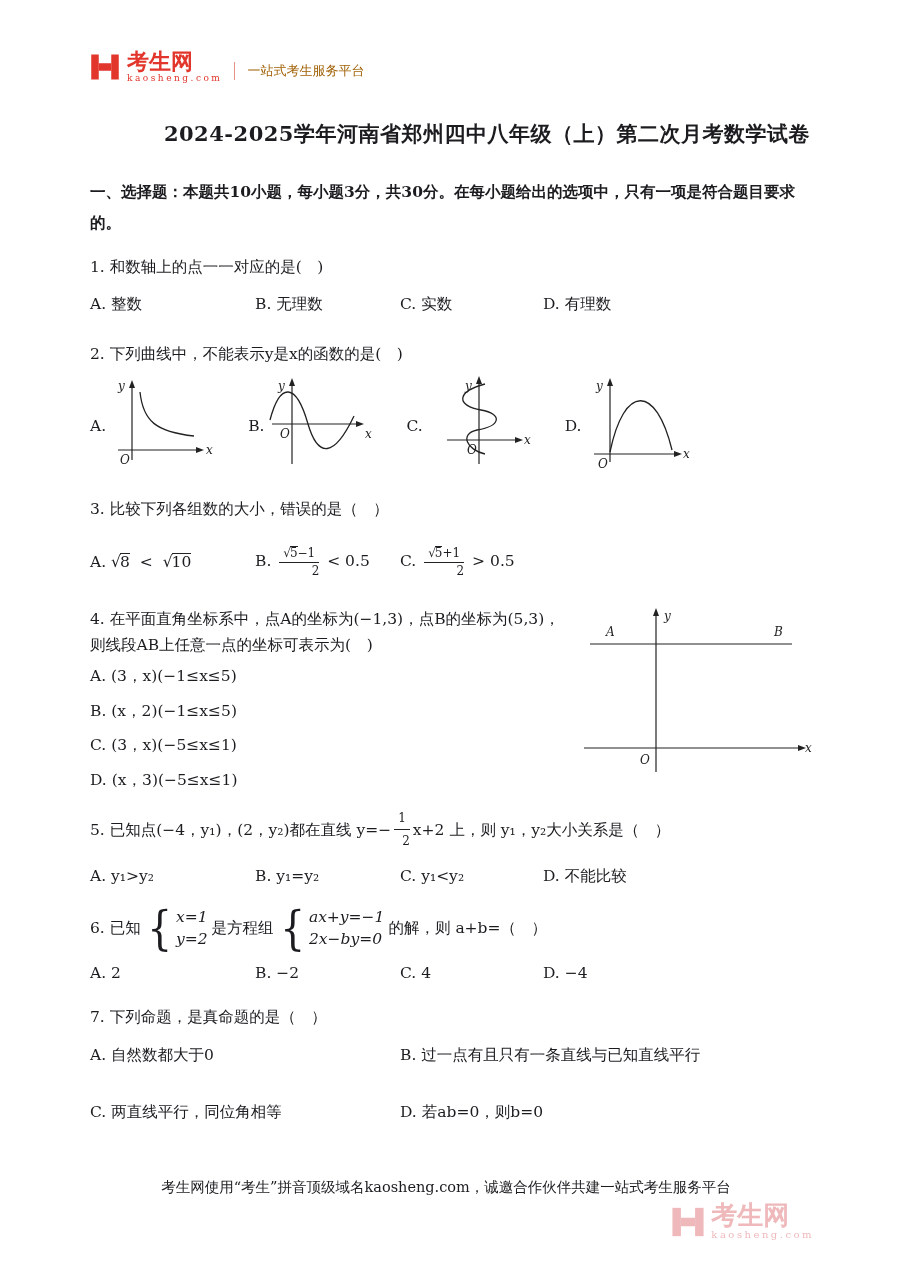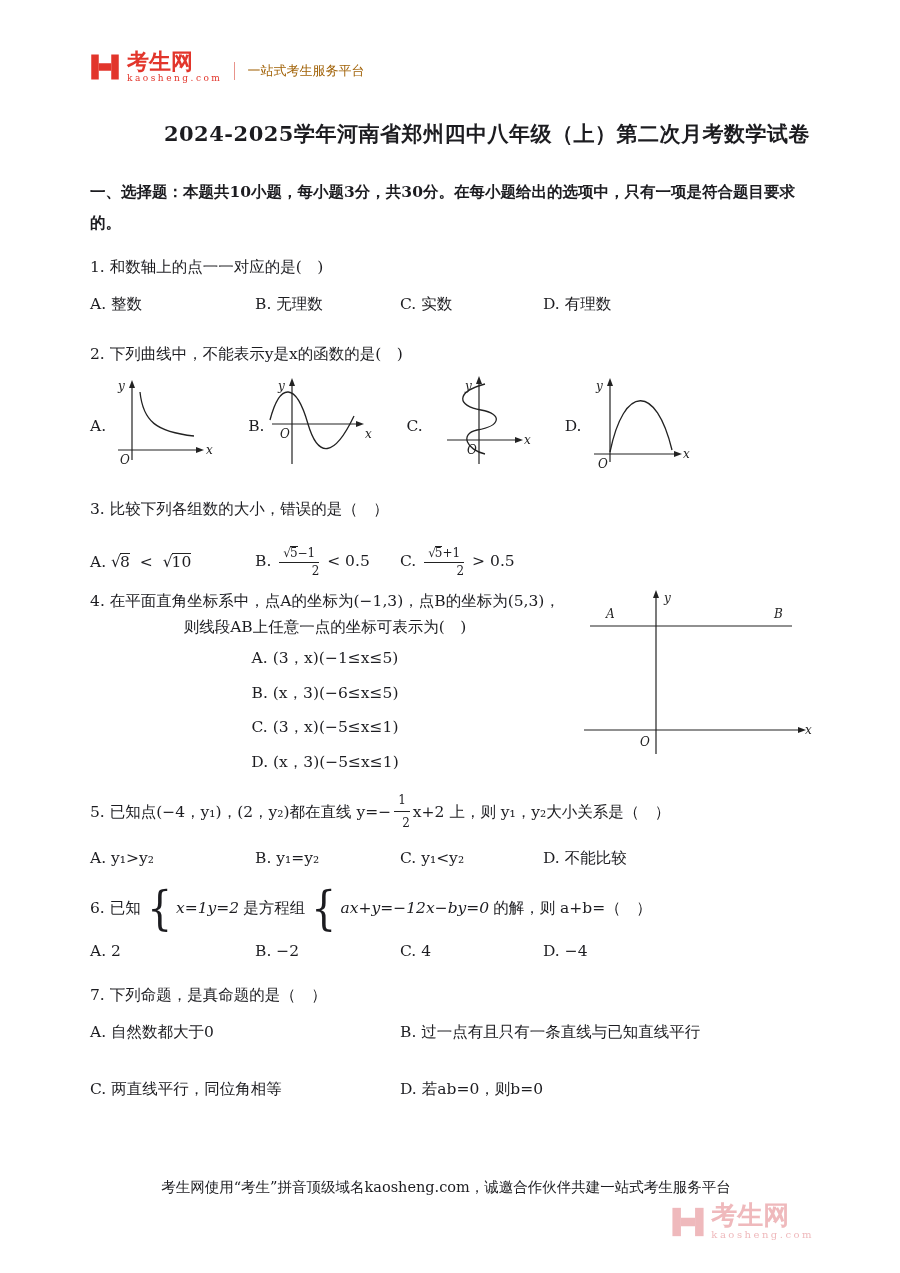--- a/index.html
+++ b/index.html
@@ -42,31 +42,31 @@
   .sqrt .sq { letter-spacing:-1px; }
   .sqrt .rb { display:inline-block; border-top:1px solid #222; line-height:1.15; }
   .frac { display:inline-block; vertical-align:middle; text-align:right; font-size:12px; margin:0 3px; }
   .frac .num { display:block; border-bottom:1px solid #222; padding:0 4px 1px 4px; }
   .frac .den { display:block; padding-top:1px; }
   .rel { margin:0 5px; }
 
   .q3 { margin-top:20px; }
 
   
-  .q4 { position:relative; padding-right:250px; min-height:196px;text-align:center; }
+  .q4 { margin-top:18px; position:relative; padding-right:250px; min-height:196px; }
   .q4 .optline { line-height:2.25; }
   .coord-graph { position:absolute; top:-4px; right:-6px; }
 
   
   .q5 { margin-top:6px; }
   .mathline { display:flex; align-items:center; flex-wrap:wrap; line-height:1.7; }
   .q6 { margin-top:20px; }
   .sys { display:inline-flex; align-items:center; margin:0 4px; }
   .brace { font-size:46px; font-weight:200; line-height:0.85; margin-right:2px; transform:scaleX(0.85); }
-  .eqs { display:inline-flex; flex-direction:row; line-height:1.4; }
+  .eqs { display:inline-flex; flex-direction:column; line-height:1.4; }
   .eq { font-style:italic; }
 
   .q7 { margin-top:22px; }
   .optgrid2 { display:grid; grid-template-columns:310px 1fr; row-gap:36px; margin-top:14px; }
 
   
   .footer { position:absolute; left:0; right:8px; top:1178px; text-align:center; font-size:14.5px; }
 
   
   .watermark { position:absolute; right:86px; top:1202px; display:flex; align-items:flex-start; }
@@ -210,21 +210,21 @@
         </span>
 
 
       </div>
     </div>
 
     <div class="q q4">
       <div class="qtext">4. 在平面直角坐标系中，点A的坐标为(−1,3)，点B的坐标为(5,3)，</div>
       <div class="qtext">则线段AB上任意一点的坐标可表示为(　)</div>
       <div class="optline">A. (3，x)(−1≤x≤5)</div>
-      <div class="optline">B. (x，3)(−6≤x≤5)</div>
+      <div class="optline">B. (x，2)(−1≤x≤5)</div>
       <div class="optline">C. (3，x)(−5≤x≤1)</div>
       <div class="optline">D. (x，3)(−5≤x≤1)</div>
 
       <svg class="graph-svg coord-graph" width="240" height="178">
         <g>
           <line x1="80" y1="12" x2="80" y2="170"></line>
             <polygon points="80,6 77,14 83,14"></polygon>
           <line x1="8" y1="146" x2="224" y2="146"></line>
             <polygon points="230,146 222,143 222,149"></polygon>
         </g>

